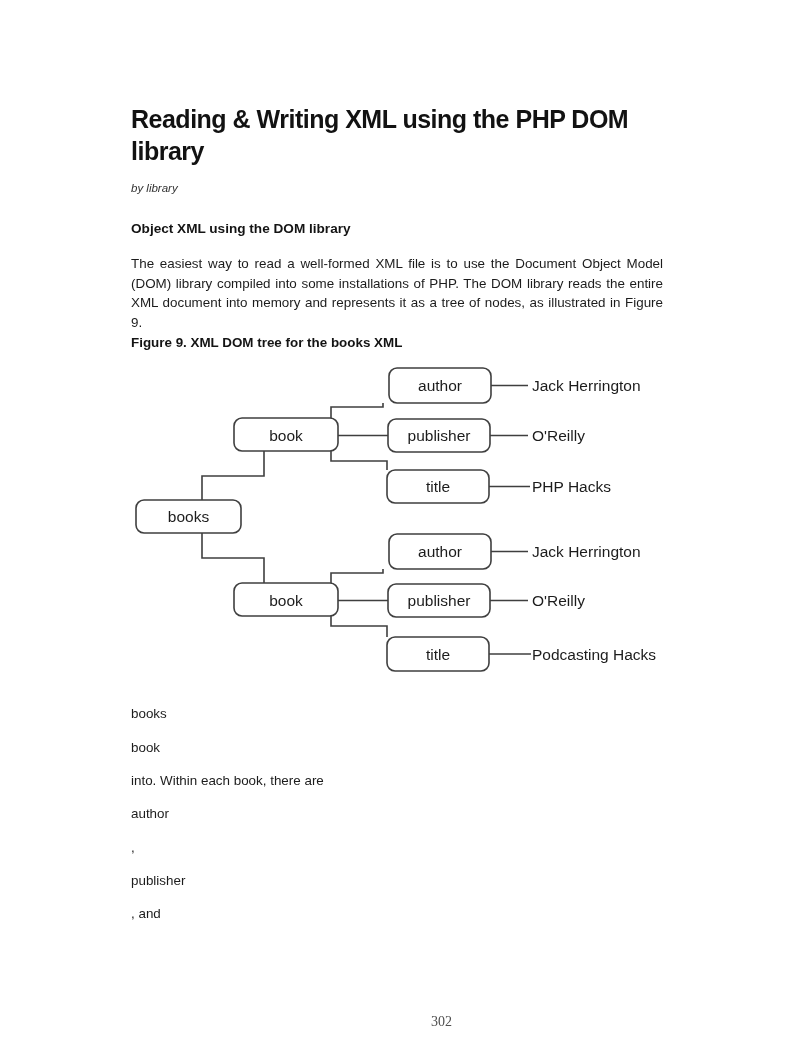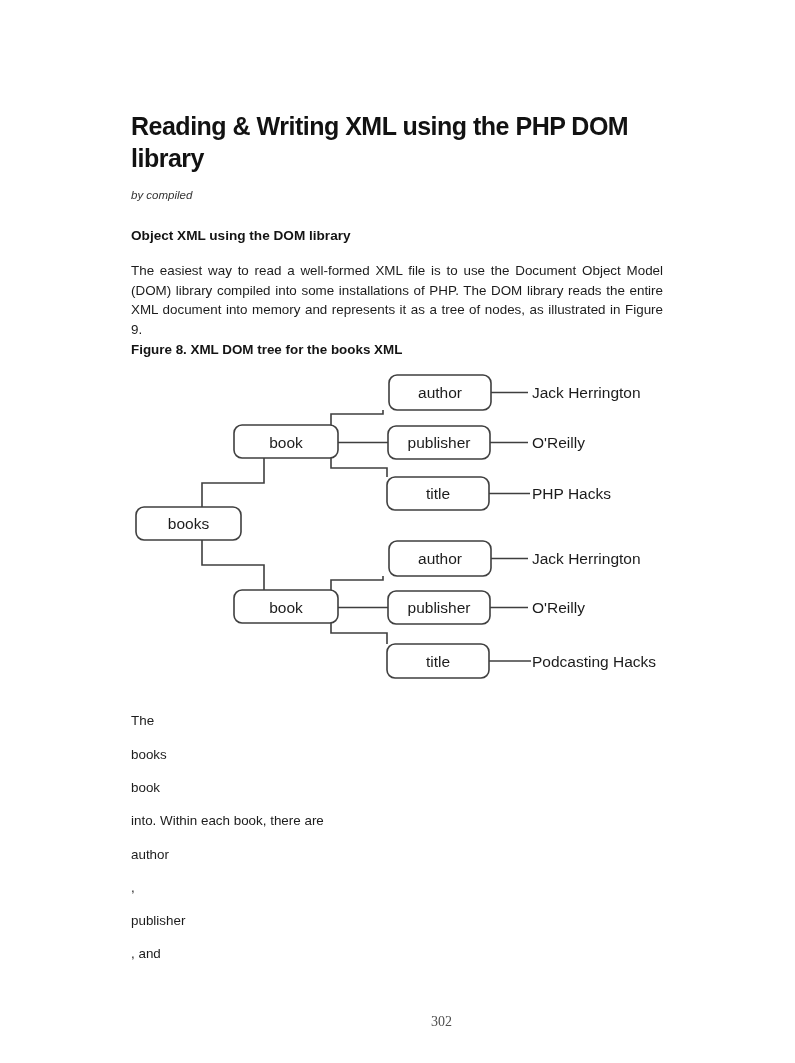--- a/index.html
+++ b/index.html
@@ -6,21 +6,21 @@
   body {
     width: 795px; height: 1063px;
     background: #ffffff;
     font-family: "Liberation Sans", sans-serif;
     color: #1c1c1c;
     position: relative;
     overflow: hidden;
   }
   .content {
     position: absolute;
-    left: 131px; top: 16px;
+    left: 131px; top: 9px;
     width: 535px;
   }
   .doc-title {
     margin: 94px 0 0 0;
     font-size: 25px;
     line-height: 32px;
     font-weight: 700;
     letter-spacing: -0.5px;
     color: #121212;
   }
@@ -79,27 +79,27 @@
     padding-left: 44px;
   }
 </style>
 </head>
 <body>
 
 <main class="content">
 
   <h1 class="doc-title">Reading &amp; Writing XML using the PHP DOM library</h1>
 
-  <p class="byline">by compiled</p>
+  <p class="byline">by library</p>
 
   <h2 class="section-heading">Object XML using the DOM library</h2>
 
   <p class="body-paragraph">The easiest way to read a well-formed XML file is to use the Document Object Model (DOM) library compiled into some installations of PHP. The DOM library reads the entire XML document into memory and represents it as a tree of nodes, as illustrated in Figure 9.</p>
 
-  <p class="figure-caption">Figure 8. XML DOM tree for the books XML</p>
+  <p class="figure-caption">Figure 9. XML DOM tree for the books XML</p>
 
   <figure class="dom-tree-figure" style="margin-left:0;">
     <svg class="dom-tree-svg" width="550" height="330" viewBox="0 0 550 330">
 
       <g fill="none" stroke-width="1.6" stroke="#3f3f3f">
 
         <path d="M133 91 L133 116 L71 116 L71 140"></path>
 
         <path d="M71 173 L71 198 L133 198 L133 223"></path>
 
@@ -147,21 +147,20 @@
         <text x="401" y="31">Jack Herrington</text>
         <text x="401" y="81">O'Reilly</text>
         <text x="401" y="132">PHP Hacks</text>
         <text x="401" y="197">Jack Herrington</text>
         <text x="401" y="246">O'Reilly</text>
         <text x="401" y="299.5">Podcasting Hacks</text>
       </g>
     </svg>
   </figure>
 
-  <p class="fragment">The</p>
   <p class="fragment">books</p>
   <p class="fragment">book</p>
   <p class="fragment">into. Within each book, there are</p>
   <p class="fragment">author</p>
   <p class="fragment">,</p>
   <p class="fragment">publisher</p>
   <p class="fragment">, and</p>
 
 </main>
 

